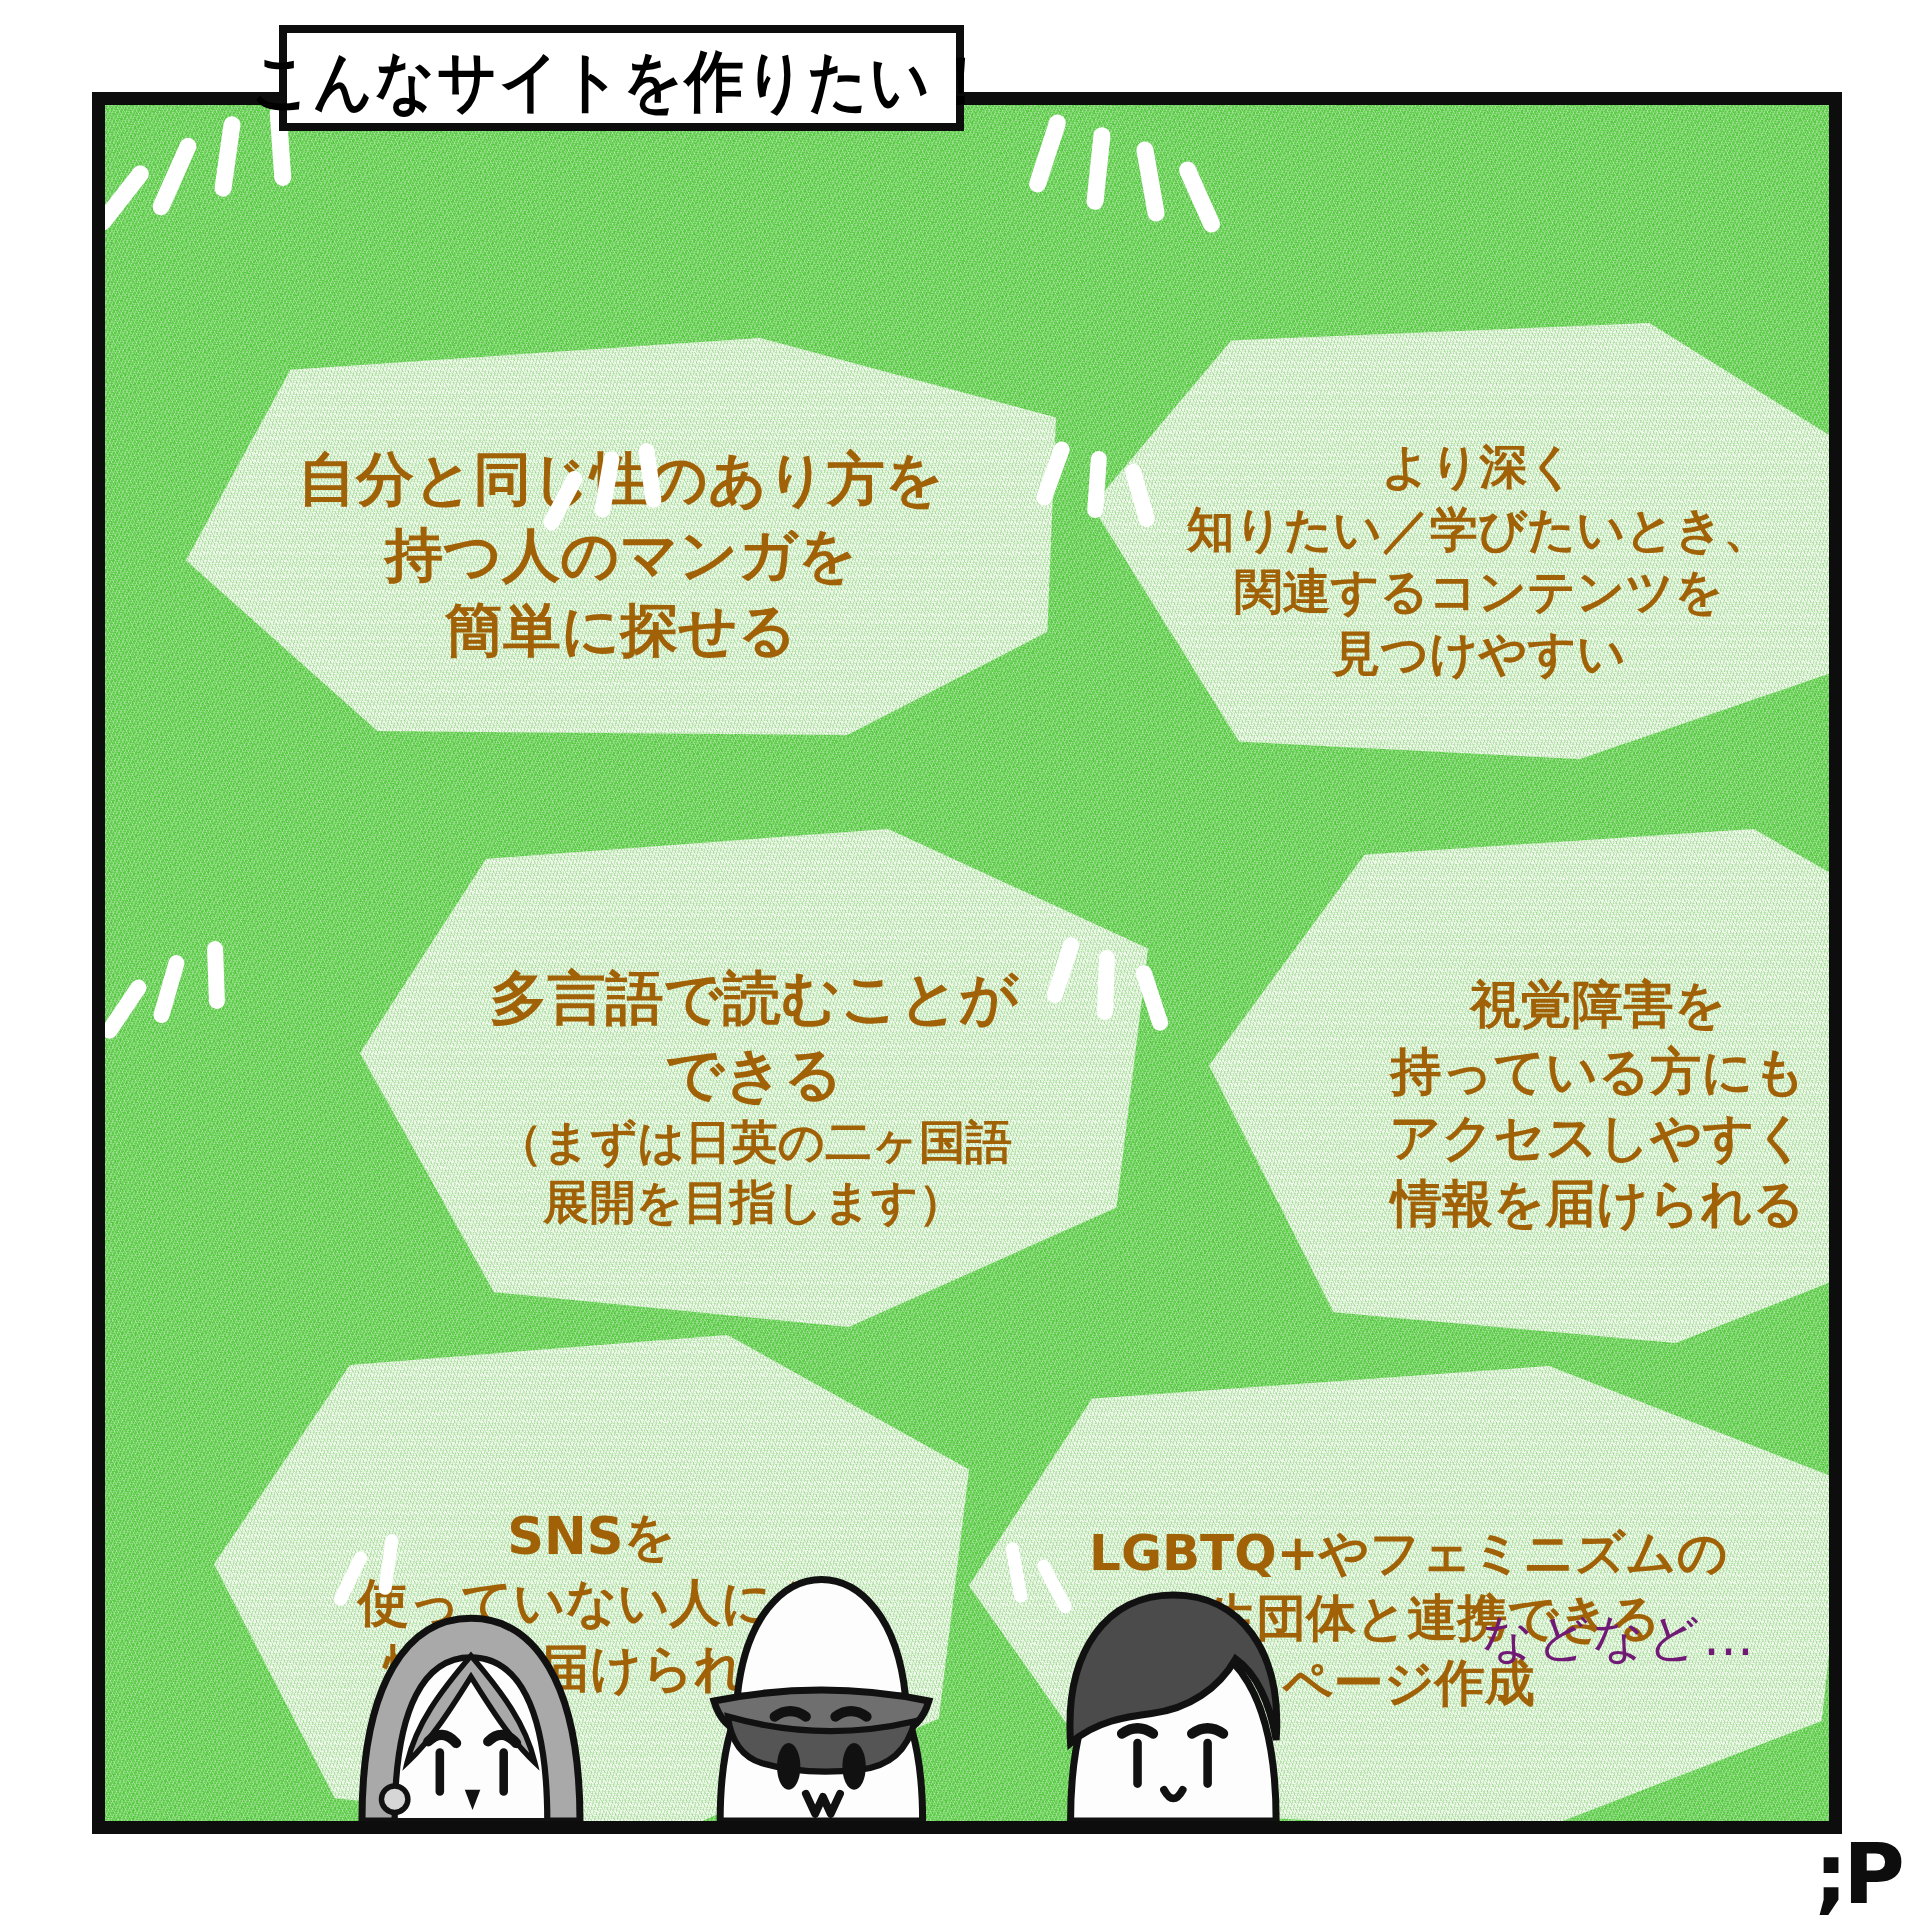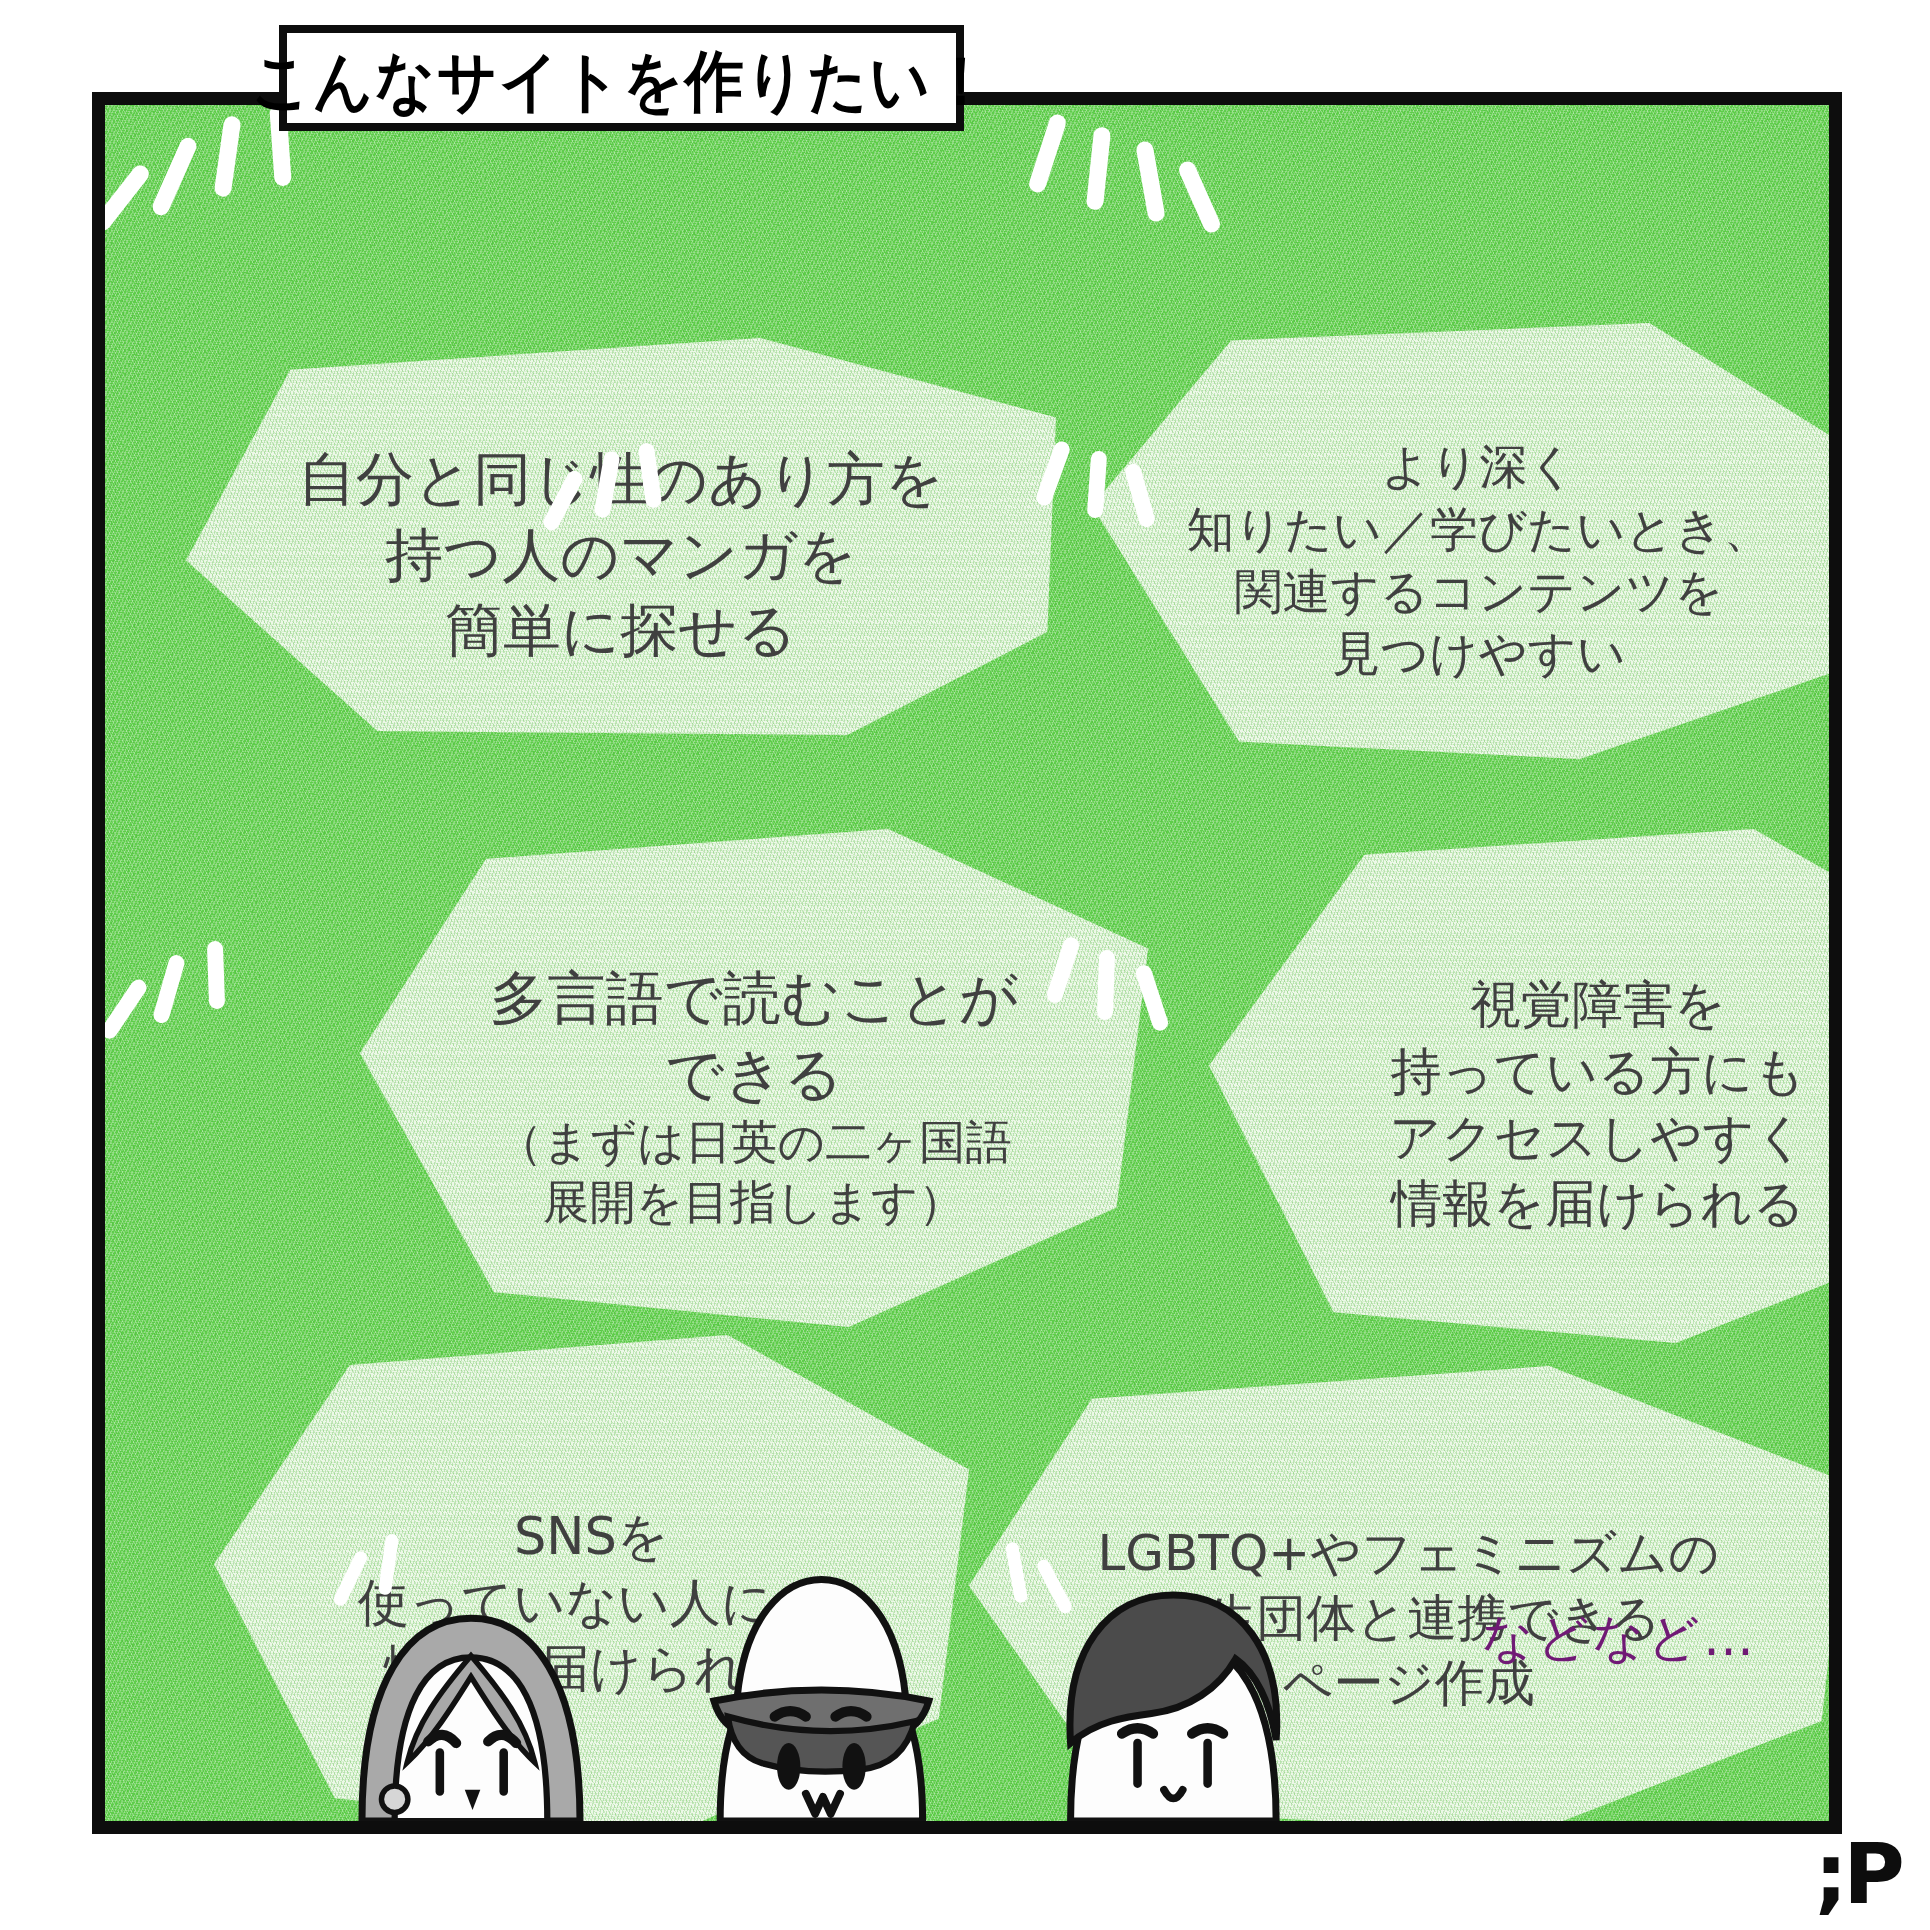--- a/index.html
+++ b/index.html
@@ -95,23 +95,23 @@
     pointer-events: none;
     background-image:
       repeating-linear-gradient(105deg, rgba(120,200,105,.40) 0 0.8px, rgba(255,255,255,0) 0.8px 3.1px),
       repeating-linear-gradient(55deg,  rgba(120,200,105,.30) 0 0.8px, rgba(255,255,255,0) 0.8px 3.9px),
       repeating-linear-gradient(0deg,   rgba(150,215,135,.22) 0 0.8px, rgba(255,255,255,0) 0.8px 2.3px);
     z-index: 1;
   }
   .bubble .txt {
     position: relative;
     z-index: 2;
-    color: #404040;
+    color: #a16207;
     font-family: "DejaVu Sans", "Liberation Sans", sans-serif;
-    font-weight: 400;
+    font-weight: 700;
     line-height: 1.30;
     padding: 0 22px;
     white-space: pre-line;
     margin-top: 38px;
   }
   .sub {
     display: block;
     font-size: .80em;
     line-height: 1.30;
   }

